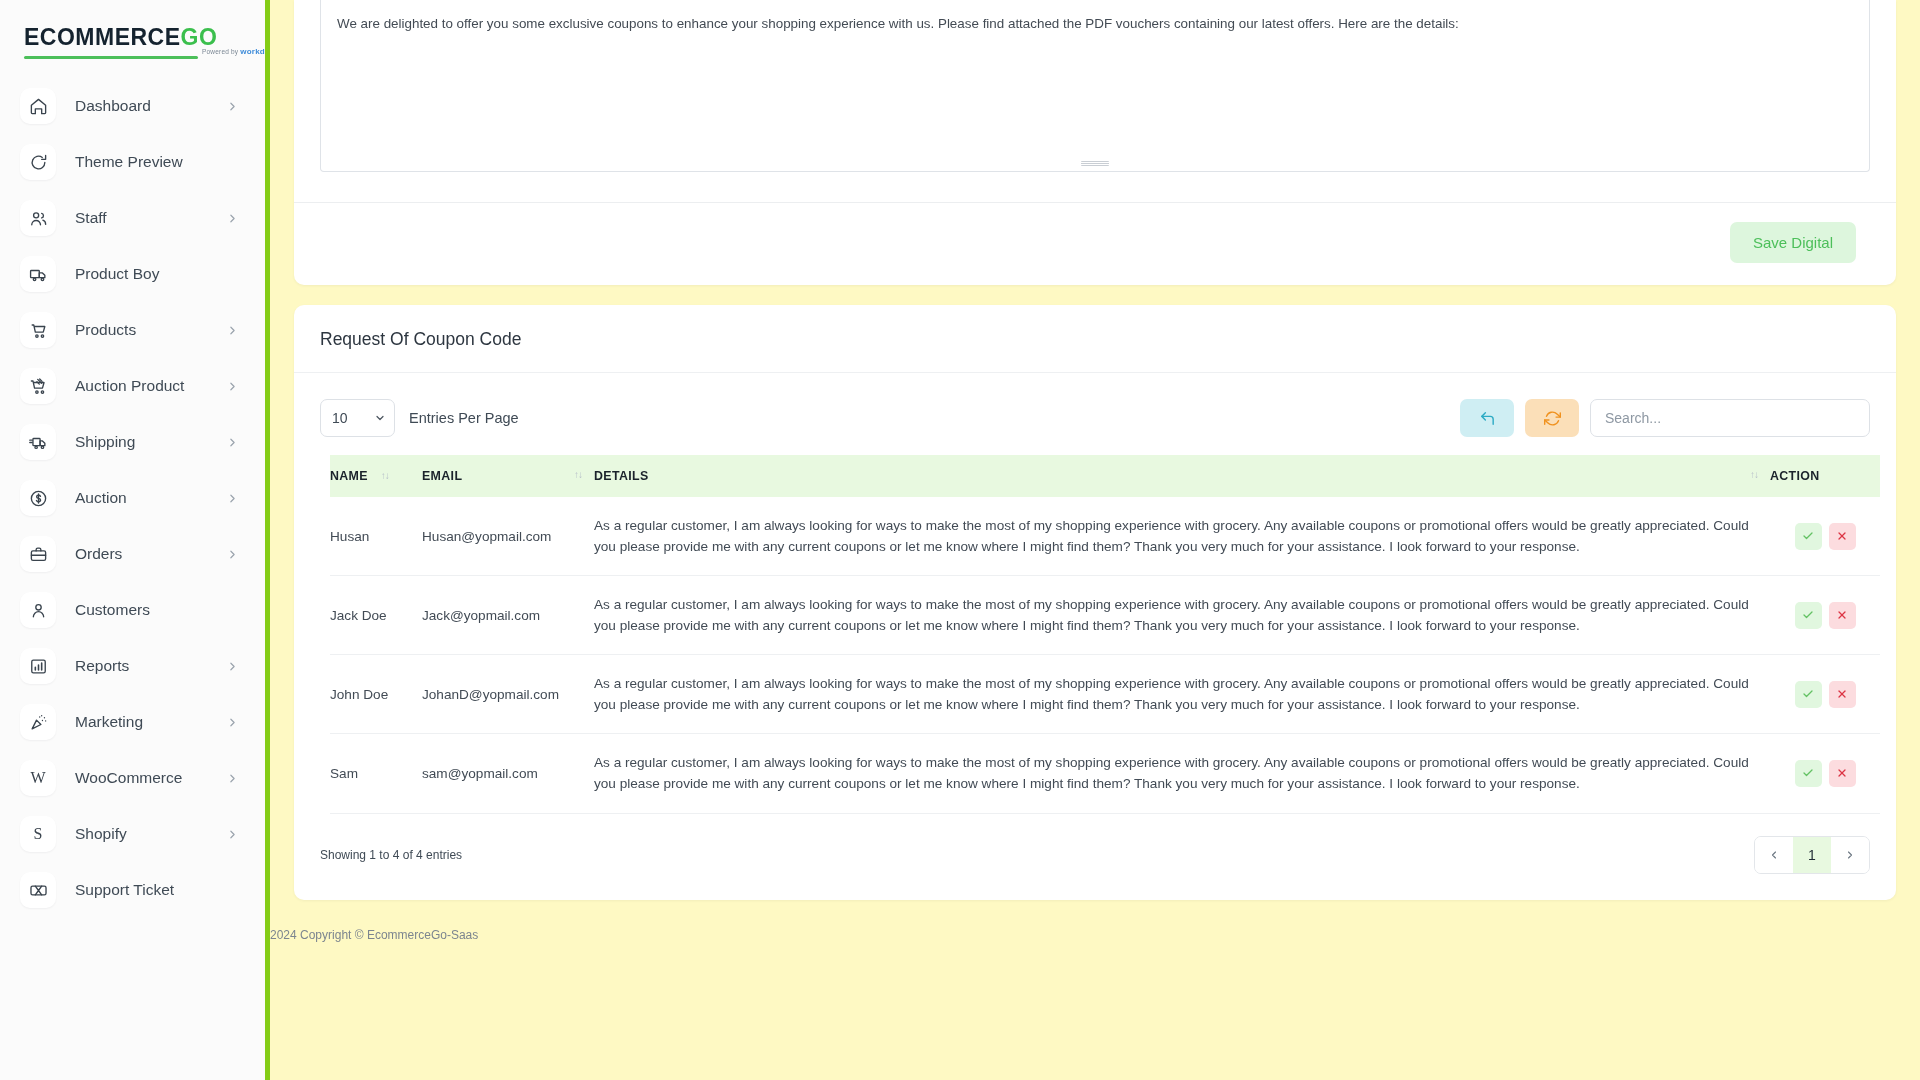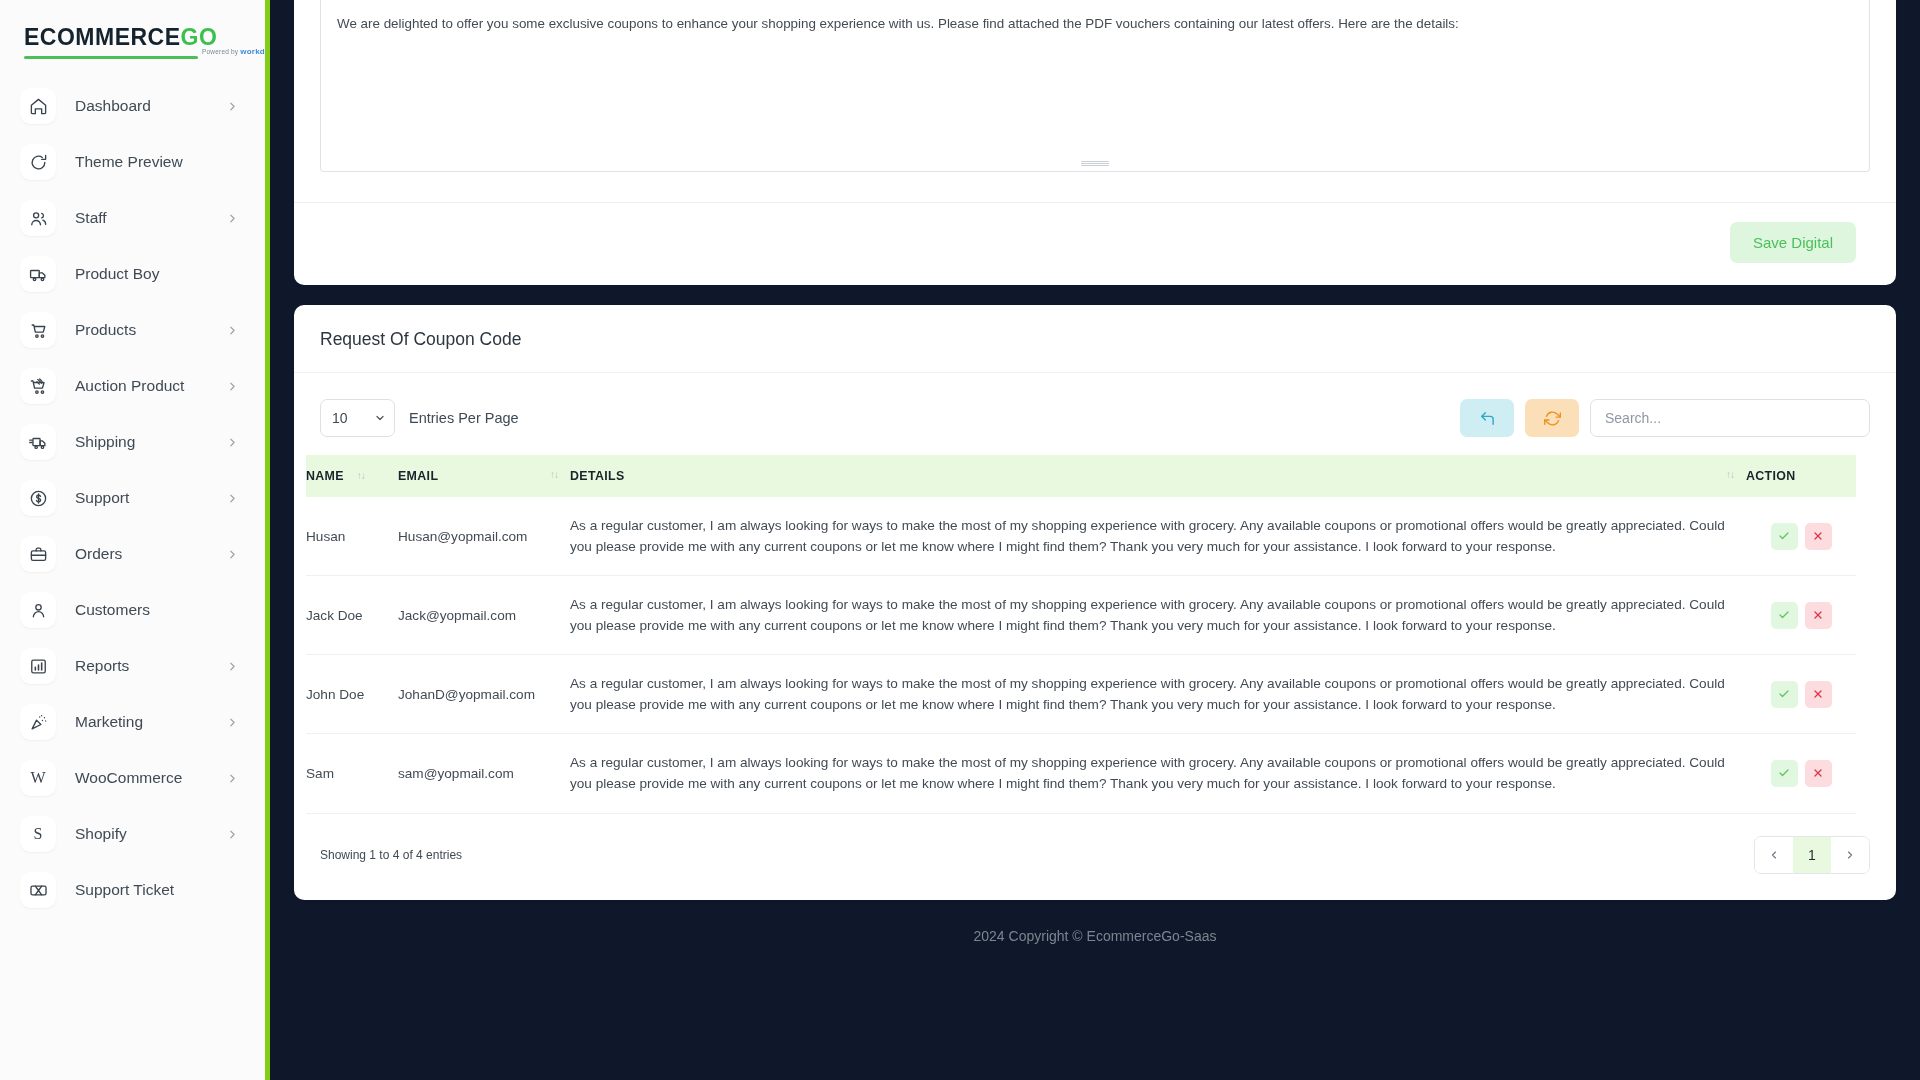--- a/index.html
+++ b/index.html
@@ -86,21 +86,21 @@
     font-size: 14px;
     line-height: 1;
   }
   .nav-caret svg { width: 13px; height: 13px; display:block; }
 
   
   .main {
     position: absolute;
     left: 270px; top: 0;
     width: 1650px; height: 1080px;
-    background: #0f172a;
+    background: #fef9c3;
     overflow: hidden;
   }
 
   
   .card-top {
     background: #ffffff;
     margin: 0 24px;
     border-radius: 0 0 10px 10px;
     box-shadow: 0 1px 3px rgba(16,24,40,.05);
     padding: 0;
@@ -221,21 +221,21 @@
     padding: 0 14px;
     font-size: 14px;
     color: #3f4a55;
     font-family: "Liberation Sans", sans-serif;
     background: #fff;
     outline: none;
   }
   .search-input::placeholder { color: #8e98a3; }
 
   
-  table.dt { width: calc(100% - 52px); margin: 0 12px; border-collapse: collapse; table-layout: fixed; }
+  table.dt { width: calc(100% - 52px); margin: 0 36px; border-collapse: collapse; table-layout: fixed; }
   table.dt thead th {
     background: #e8f9e0;
     font-size: 12.4px;
     font-weight: 700;
     color: #1b232b;
     letter-spacing: .35px;
     padding: 14px 0 14px 0;
     text-align: left;
     vertical-align: middle;
   }
@@ -293,22 +293,22 @@
     border: none; background: #fff;
     font-size: 14px; color: #6b7681;
     cursor: pointer;
     display: flex; align-items: center; justify-content: center;
     font-family: "Liberation Sans", sans-serif;
   }
   .pager button.current { background: #e8f9e0; color: #1f2a33; }
   .pager button svg { width: 12px; height: 12px; display: block; }
 
   .footer-copy {
-    text-align: center;
-    font-size: 14px;
+    text-align: left;
+    font-size: 12px;
     color: #7c858f;
     padding: 28px 0 0 0;
   }
 </style>
 </head>
 <body>
 
 <aside class="sidebar">
   <div class="brand">
     <div class="brand-wordmark"><span>ECOMMERCE</span><span class="go">GO</span></div>
@@ -415,21 +415,21 @@
         </span>
       </div>
       <div class="nav-item">
         <span class="nav-ico">
           <svg viewBox="0 0 24 24" fill="none" stroke="currentColor" stroke-width="1.7" stroke-linecap="round" stroke-linejoin="round">
             <circle cx="12" cy="12" r="9"></circle>
             <path d="M14.5 9.3a2.6 2.6 0 0 0-2.5-1.4c-1.4 0-2.4.8-2.4 2s1 1.7 2.4 2 2.6.8 2.6 2.1-1.1 2.1-2.6 2.1a2.7 2.7 0 0 1-2.6-1.5"></path>
             <path d="M12 6.2v11.6"></path>
           </svg>
         </span>
-        <span class="nav-label">Support</span>
+        <span class="nav-label">Auction</span>
         <span class="nav-caret">
           <svg viewBox="0 0 24 24" fill="none" stroke="currentColor" stroke-width="2.2" stroke-linecap="round" stroke-linejoin="round">
             <polyline points="9 18 15 12 9 6"></polyline>
           </svg>
         </span>
       </div>
       <div class="nav-item">
         <span class="nav-ico">
           <svg viewBox="0 0 24 24" fill="none" stroke="currentColor" stroke-width="1.7" stroke-linecap="round" stroke-linejoin="round">
             <rect x="3" y="7.5" width="18" height="12" rx="2"></rect>

